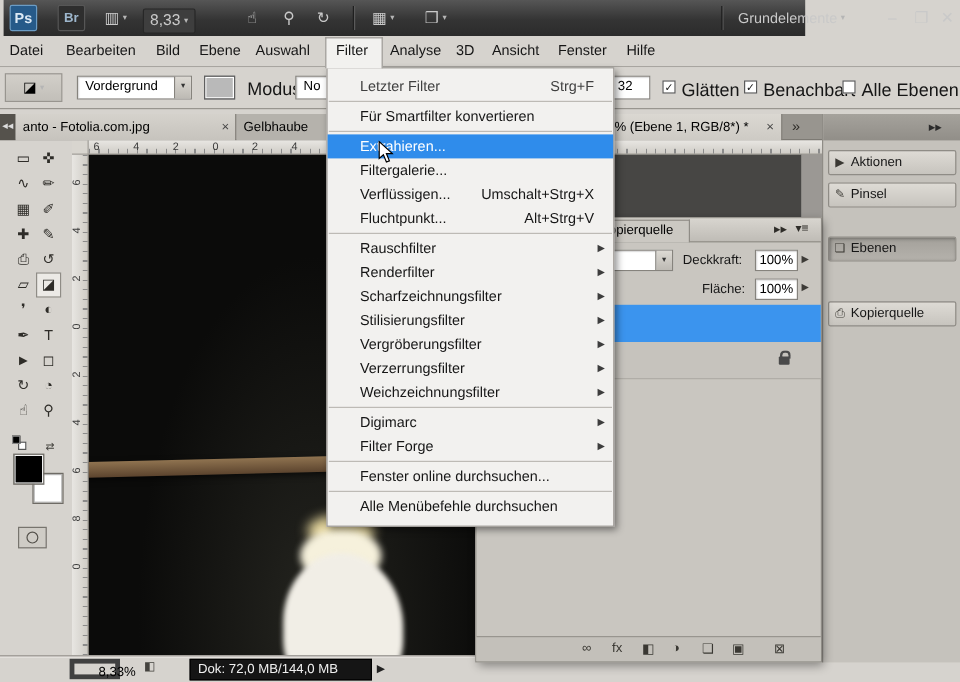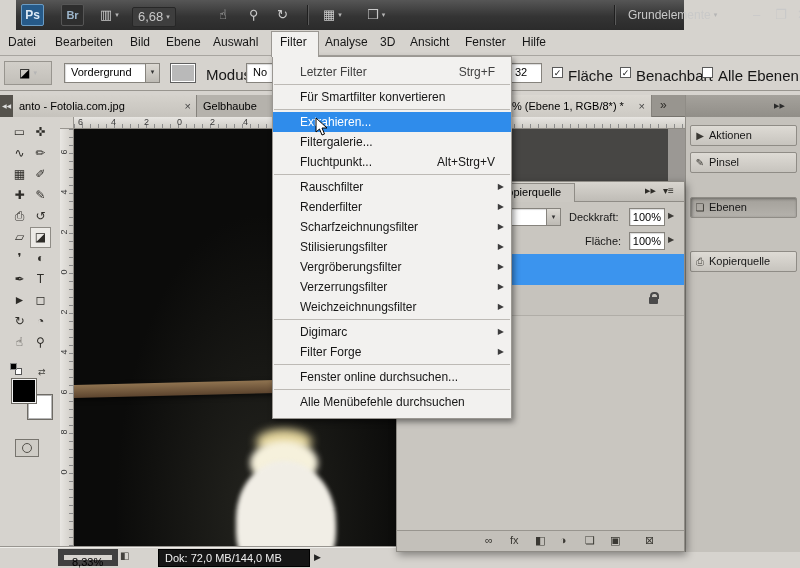--- a/index.html
+++ b/index.html
@@ -1,21 +1,21 @@
 <!DOCTYPE html>
 <html><head>
 <meta charset="utf-8">
 <style>
 *{margin:0;padding:0;box-sizing:border-box}
 html,body{width:800px;height:568px}
 body{position:relative;overflow:hidden;background:#d6d3ce;color:#000;
      font-family:"Liberation Sans","DejaVu Sans",sans-serif;font-size:12px}
 .abs{position:absolute}
 
-.titlebar{left:16px;top:0;width:668px;height:30px;background:linear-gradient(#565656,#343434 55%,#2b2b2b)}
+.titlebar{left:3px;top:0;width:668px;height:30px;background:linear-gradient(#565656,#343434 55%,#2b2b2b)}
 .tbi{position:absolute;top:7px;color:#c9c9c9;font-size:13px;line-height:16px;white-space:nowrap}
 .caret{font-size:7px;color:#b5b5b5;margin-left:3px;vertical-align:2px}
 .pslogo{left:5px;top:4px;width:23px;height:22px;background:#265a89;border:1px solid #6b9cc4;color:#dce9f5;font-weight:bold;font-size:12px;text-align:center;line-height:20px;border-radius:2px}
 .brlogo{left:45px;top:4px;width:23px;height:22px;background:#2e2e2e;border:1px solid #565656;color:#9db6cc;font-weight:bold;font-size:11px;text-align:center;line-height:20px;border-radius:2px}
 .vsep{position:absolute;top:5px;width:1px;height:20px;background:#1f1f1f;box-shadow:1px 0 0 #5a5a5a}
 
 .menubar{left:0;top:30px;width:800px;height:26px;background:#d6d3ce;border-bottom:1px solid #a8a5a0}
 .mbi{position:absolute;top:0;height:25px;line-height:25px;color:#161616}
 
 .optionsbar{left:0;top:56px;width:800px;height:35px;background:#d6d3ce;border-bottom:1px solid #98958f}
@@ -57,21 +57,21 @@
 .mi.hl{background:#2f8ceb;color:#fff}
 .sep{height:1px;background:#bdbab5;margin:2px 1px}
 </style>
 </head>
 <body>
 
 <div class="abs titlebar">
   <div class="abs pslogo">Ps</div>
   <div class="abs brlogo">Br</div>
   <span class="tbi" style="left:84px"><span>▥</span><span class="caret">▾</span></span>
-  <span class="tbi" style="left:116px;border:1px solid #272727;background:#3e3e3e;border-radius:2px;padding:1px 5px"><span>6,68</span><span class="caret">▾</span></span>
+  <span class="tbi" style="left:116px;border:1px solid #272727;background:#3e3e3e;border-radius:2px;padding:1px 5px"><span>8,33</span><span class="caret">▾</span></span>
   <span class="tbi" style="left:203px">☝</span>
   <span class="tbi" style="left:233px">⚲</span>
   <span class="tbi" style="left:261px">↻</span>
   <span class="vsep" style="left:291px"></span>
   <span class="tbi" style="left:307px"><span>▦</span><span class="caret">▾</span></span>
   <span class="tbi" style="left:351px"><span>❒</span><span class="caret">▾</span></span>
   <span class="vsep" style="left:598px"></span>
   <span class="tbi" style="left:612px;font-size:12px"><span>Grundelemente</span><span class="caret">▾</span></span>
   <span class="tbi" style="left:737px">–</span>
   <span class="tbi" style="left:759px">❐</span>
@@ -93,21 +93,21 @@
 </div>
 
 <div class="abs optionsbar">
   <div class="abs" style="left:4px;top:5px;width:48px;height:24px;border:1px solid #98958f;background:linear-gradient(#d2cfc9,#c2bfb9);text-align:center;line-height:22px"><span>◪</span><span class="caret">▾</span></div>
   <div class="field" style="left:64px;top:7px;width:96px;height:20px"><span style="padding-left:6px">Vordergrund</span><span class="fcaret">▾</span></div>
   <div class="abs" style="left:170px;top:7px;width:26px;height:20px;background:#b9b9b9;border:1px solid #5f5f5f;box-shadow:inset 0 0 0 1px #fff"></div>
   <span class="olbl" style="left:206px;top:10px">Modus:</span>
   <div class="field" style="left:246px;top:7px;width:86px;height:20px"><span style="padding-left:6px">No</span><span class="fcaret">▾</span></div>
   <div class="field" style="left:500px;top:7px;width:42px;height:20px;text-align:center">32</div>
   <span class="cbx" style="left:552px;top:11px"><span>✓</span></span>
-  <span class="olbl" style="left:568px;top:11px">Fläche</span>
+  <span class="olbl" style="left:568px;top:11px">Glätten</span>
   <span class="cbx" style="left:620px;top:11px"><span>✓</span></span>
   <span class="olbl" style="left:636px;top:11px">Benachbart</span>
   <span class="cbx" style="left:702px;top:11px"></span>
   <span class="olbl" style="left:718px;top:11px">Alle Ebenen</span>
 </div>
 
 <div class="abs tabstrip">
   <div class="abs" style="left:0;top:0;width:13px;height:22px;background:#55524c;color:#ddd;font-size:6px;text-align:center;line-height:22px"><span>◀◀</span></div>
   <div class="tab" style="left:13px;width:184px;background:linear-gradient(#d5d2cc,#c6c3bd);border-right:1px solid #85827c">
       <span style="position:absolute;left:6px">anto - Fotolia.com.jpg</span>
@@ -225,34 +225,35 @@
   <div class="abs" style="left:0;top:0;width:114px;height:22px;background:linear-gradient(#a5a29c,#918e88)">
     <span class="abs" style="left:88px;top:7px;font-size:7px;color:#2b2b2b">▶▶</span>
   </div>
   <div class="dockbtn" style="top:57px"><span class="ic">✎</span><span>Pinsel</span></div>
   <div class="dockbtn" style="top:30px"><span class="ic">▶</span><span>Aktionen</span></div>
   <div class="dockbtn active" style="top:102px"><span class="ic">❏</span><span>Ebenen</span></div>
   <div class="dockbtn" style="top:156px"><span class="ic">⎙</span><span>Kopierquelle</span></div>
 </div>
 
 <div class="abs statusbar">
-  <div class="abs" style="left:58px;top:2px;width:60px;height:17px;border:6px solid #404040;font-size:11px;line-height:15px;padding-left:8px">8,33%</div>
+  <div class="abs" style="left:58px;top:2px;width:42px;height:17px;border:4px solid #404040;font-size:11px;line-height:15px;padding-left:20px">8,33%</div>
   <span class="abs" style="left:120px;top:3px;font-size:10px;color:#44423e">◧</span>
   <div class="abs" style="left:158px;top:2px;width:152px;height:18px;background:#151515;border:1px solid #000;color:#f0f0f0;font-size:11px;line-height:16px;padding-left:6px">Dok: 72,0 MB/144,0 MB</div>
   <span class="abs" style="left:314px;top:5px;font-size:9px;color:#222">▶</span>
 </div>
 
 <div class="abs" style="left:271px;top:31px;width:48px;height:26px;background:#f2f1ef;border:1px solid #9a9792;border-bottom:none;z-index:51"></div>
 <div class="abs menu">
   <div class="mi dis"><span>Letzter Filter</span><span class="sc">Strg+F</span></div>
   <div class="sep"></div>
   <div class="mi"><span>Für Smartfilter konvertieren</span></div>
   <div class="sep"></div>
   <div class="mi hl"><span>Extrahieren...</span></div>
   <div class="mi"><span>Filtergalerie...</span></div>
+  <div class="mi"><span>Verflüssigen...</span><span class="sc">Umschalt+Strg+X</span></div>
   <div class="mi"><span>Fluchtpunkt...</span><span class="sc">Alt+Strg+V</span></div>
   <div class="sep"></div>
   <div class="mi"><span>Rauschfilter</span><span class="arr">▶</span></div>
   <div class="mi"><span>Renderfilter</span><span class="arr">▶</span></div>
   <div class="mi"><span>Scharfzeichnungsfilter</span><span class="arr">▶</span></div>
   <div class="mi"><span>Stilisierungsfilter</span><span class="arr">▶</span></div>
   <div class="mi"><span>Vergröberungsfilter</span><span class="arr">▶</span></div>
   <div class="mi"><span>Verzerrungsfilter</span><span class="arr">▶</span></div>
   <div class="mi"><span>Weichzeichnungsfilter</span><span class="arr">▶</span></div>
   <div class="sep"></div>

